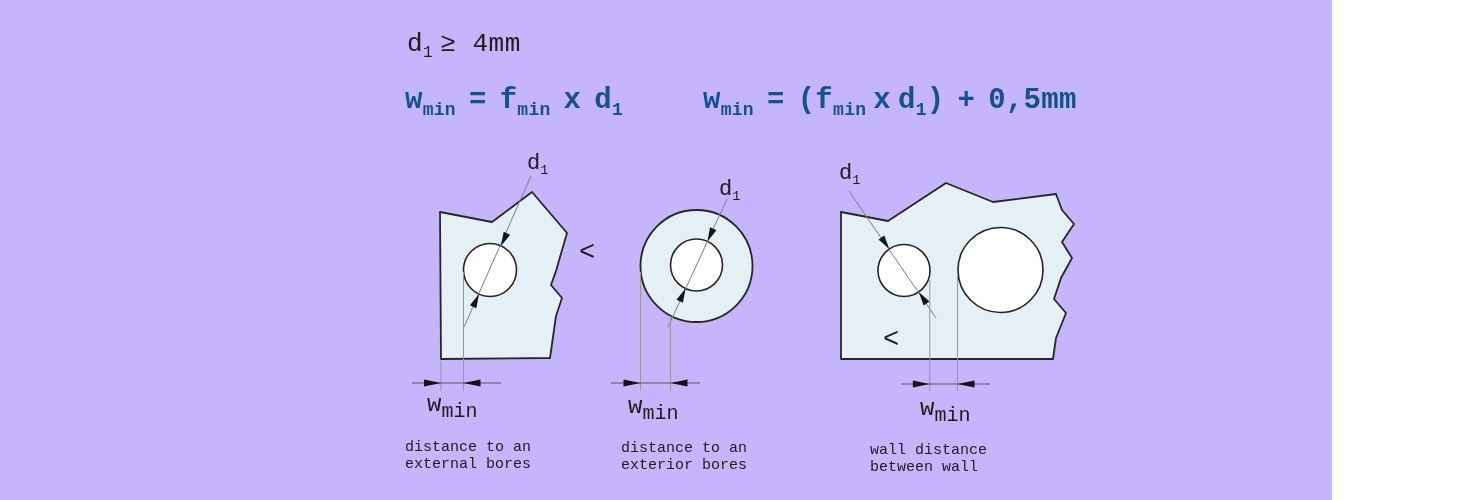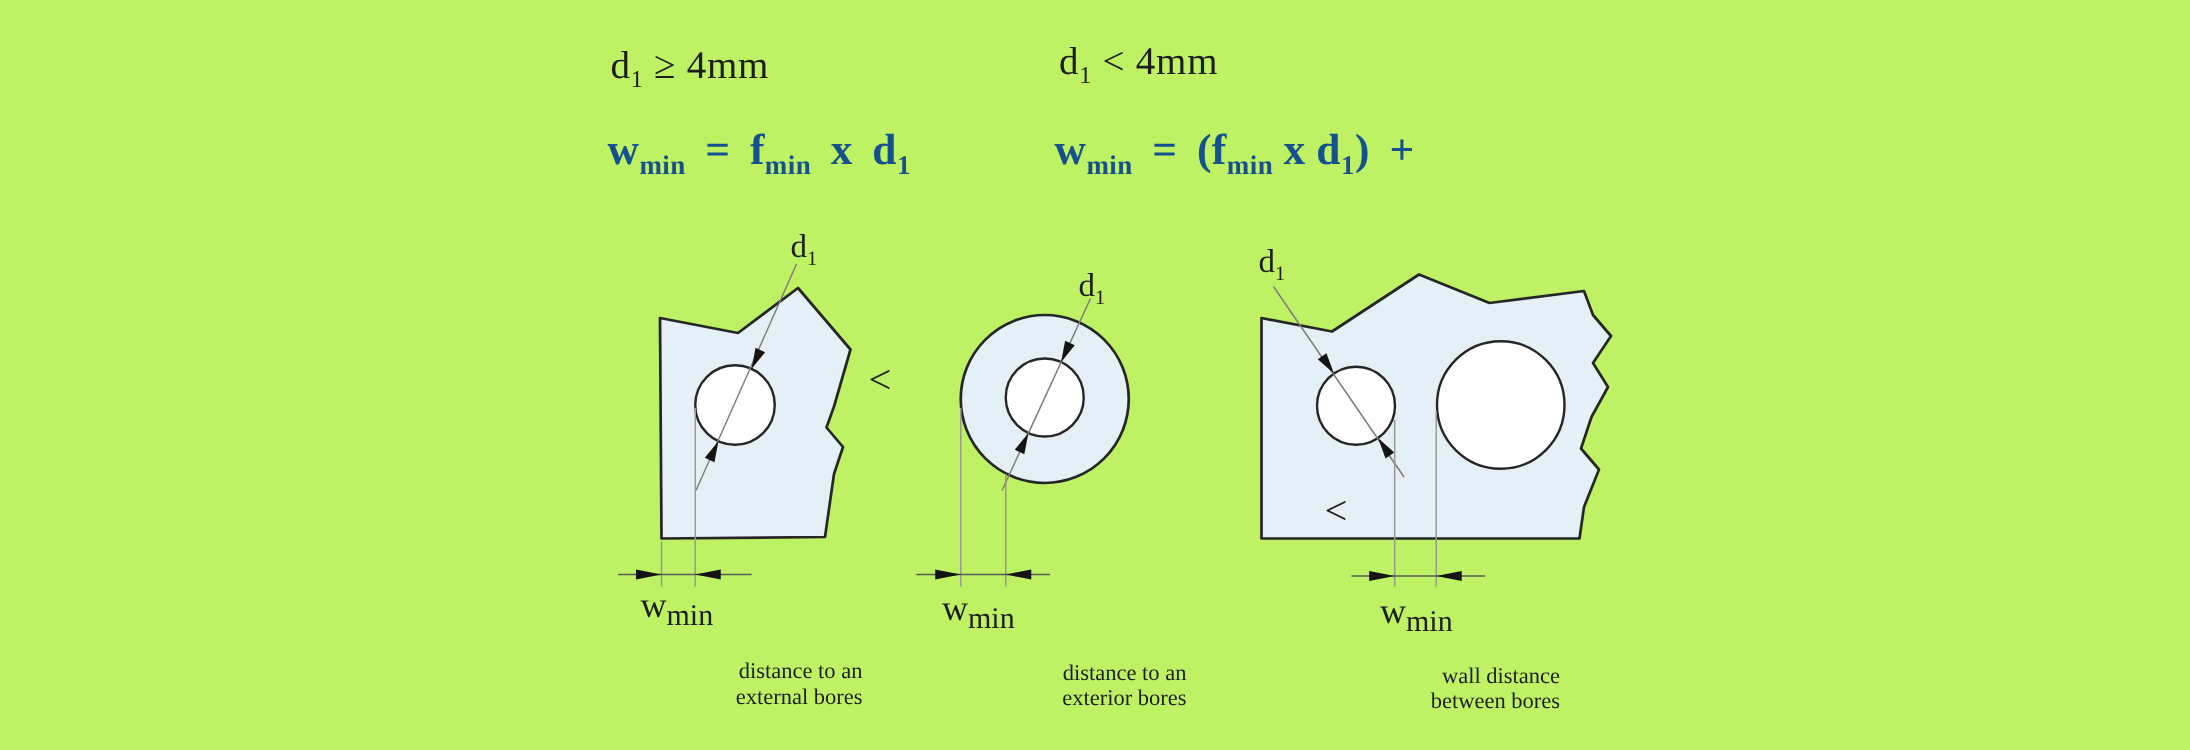--- a/index.html
+++ b/index.html
@@ -1,18 +1,18 @@
 <!DOCTYPE html>
 <html><head>
 <meta charset="utf-8">
 <style>
   html,body { margin:0; padding:0; background:#ffffff; }
   .canvas {
-    position:relative; width:1460px; height:500px; background:#bef264;
-    font-family:Liberation Serif, serif; color:#1d1d1b; overflow:hidden;
+    position:relative; width:1332px; height:500px; background:#c4b5fd;
+    font-family:Liberation Mono, monospace; color:#1d1d1b; overflow:hidden;
   }
   .canvas svg { position:absolute; left:0; top:0; }
 
   
   .wp   { stroke:#262626; stroke-width:1.8; stroke-linejoin:round; }
   .hole { fill:#ffffff; stroke:#262626; stroke-width:1.6; }
   .ringouter { stroke:#262626; stroke-width:1.8; }
   .leader { stroke:#7e7e7e; stroke-width:1; fill:none; }
   .ext  { stroke:#989898; stroke-width:1; }
   .dim  { stroke:#5a5a5a; stroke-width:1.1; }
@@ -25,21 +25,21 @@
   .cond sub, .vlabel sub, .formula sub { font-size:0.62em; }
   .formula {
     display:flex; align-items:baseline; gap:13px;
     font-size:29px; font-weight:bold; color:#15518e; letter-spacing:0.3px;
   }
   .formula .tight { display:inline-flex; align-items:baseline; gap:7px; }
   .vlabel { font-size:22px; color:#1d1d1b; }
   .wlabel { font-size:24px; color:#1d1d1b; }
   .lt { font-size:27px; color:#1d1d1b; }
   .caption {
-    position:absolute; width:170px; text-align:right;
+    position:absolute; width:170px; text-align:left;
     font-size:15px; line-height:16.5px; color:#1d1d1b; white-space:normal;
   }
 </style>
 </head>
 <body>
 
 <div class="canvas">
 
   <svg width="1460" height="500" viewBox="0 0 1460 500">
 
@@ -80,40 +80,38 @@
       <line class="ext" x1="957.5" y1="274" x2="957.5" y2="391"></line>
       <line class="dim" x1="901" y1="384" x2="990" y2="384"></line>
       <polygon class="ah" points="929.8,384 912.8,380.6 912.8,387.4"></polygon>
       <polygon class="ah" points="957.5,384 974.5,380.6 974.5,387.4"></polygon>
     </g>
   </svg>
 
   <div class="abs cond" style="left:407px; top:29px;">
     <span>d</span><sub>1</sub><span class="rel">≥ 4mm</span>
   </div>
-  <div class="abs cond" style="left:706px; top:26px;">
-    <span>d</span><sub>1</sub><span class="rel">&lt; 4mm</span>
-  </div>
 
   <div class="abs formula" style="left:405px; top:84px;">
     <span><span>w</span><sub>min</sub></span>
     <span>=</span>
     <span><span>f</span><sub>min</sub></span>
     <span>x</span>
     <span><span>d</span><sub>1</sub></span>
   </div>
   <div class="abs formula" style="left:703px; top:84px;">
     <span><span>w</span><sub>min</sub></span>
     <span>=</span>
     <span class="tight">
       <span><span>(</span><span>f</span><sub>min</sub></span>
       <span>x</span>
       <span><span>d</span><sub>1</sub><span>)</span></span>
     </span>
     <span>+</span>
+    <span>0,5mm</span>
   </div>
 
   <div class="abs vlabel" style="left:527px; top:151px;">
     <span>d</span><sub>1</sub>
   </div>
   <div class="abs vlabel" style="left:719px; top:177px;">
     <span>d</span><sub>1</sub>
   </div>
   <div class="abs vlabel" style="left:839px; top:161px;">
     <span>d</span><sub>1</sub>
@@ -139,16 +137,16 @@
   <div class="caption" style="left:405px; top:440px;">
     <div>distance to an</div>
     <div>external bores</div>
   </div>
   <div class="caption" style="left:621px; top:441px;">
     <div>distance to an</div>
     <div>exterior bores</div>
   </div>
   <div class="caption" style="left:870px; top:443px;">
     <div>wall distance</div>
-    <div>between bores</div>
+    <div>between wall</div>
   </div>
 
 </div>
 
 </body></html>

